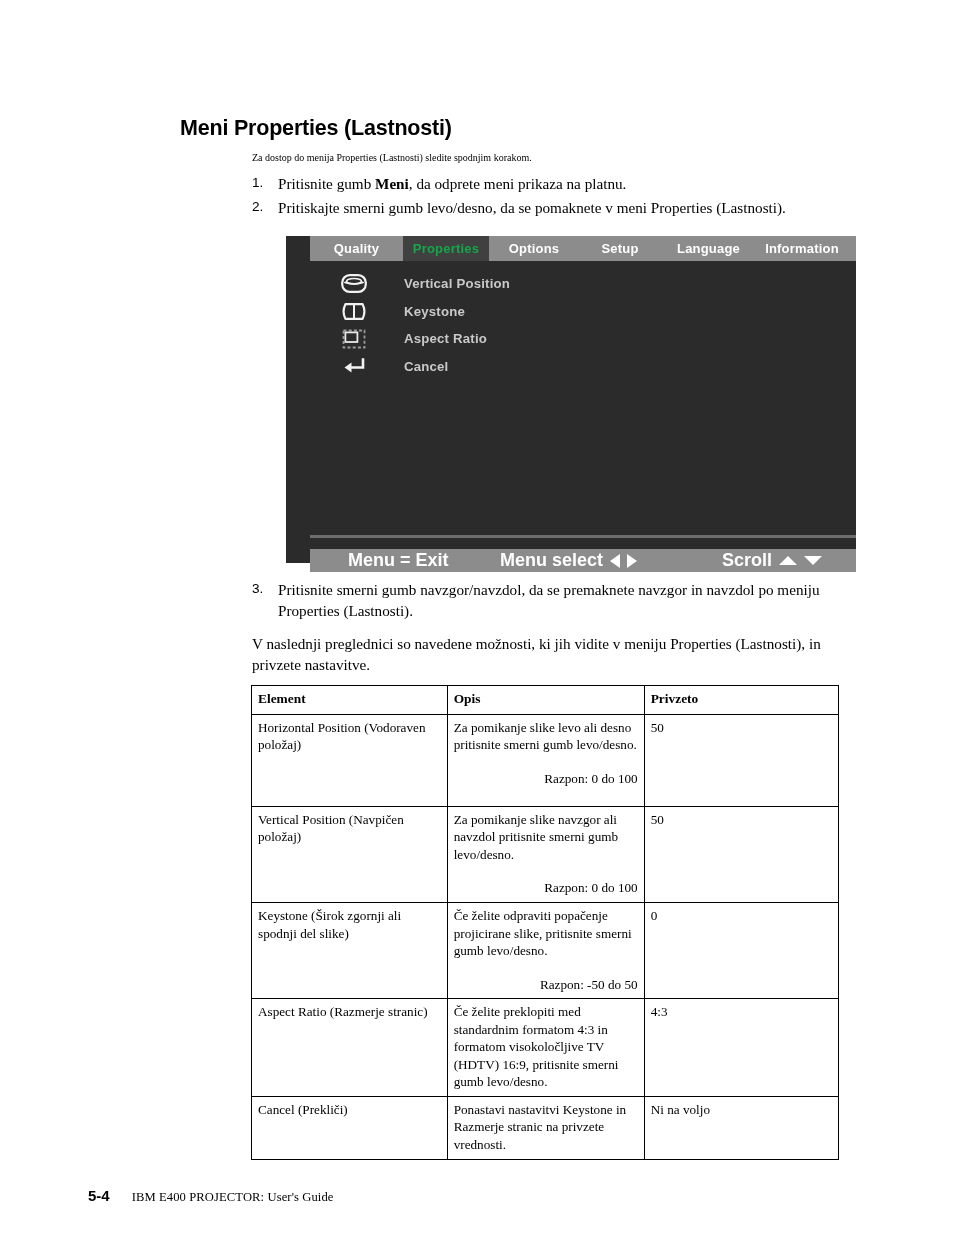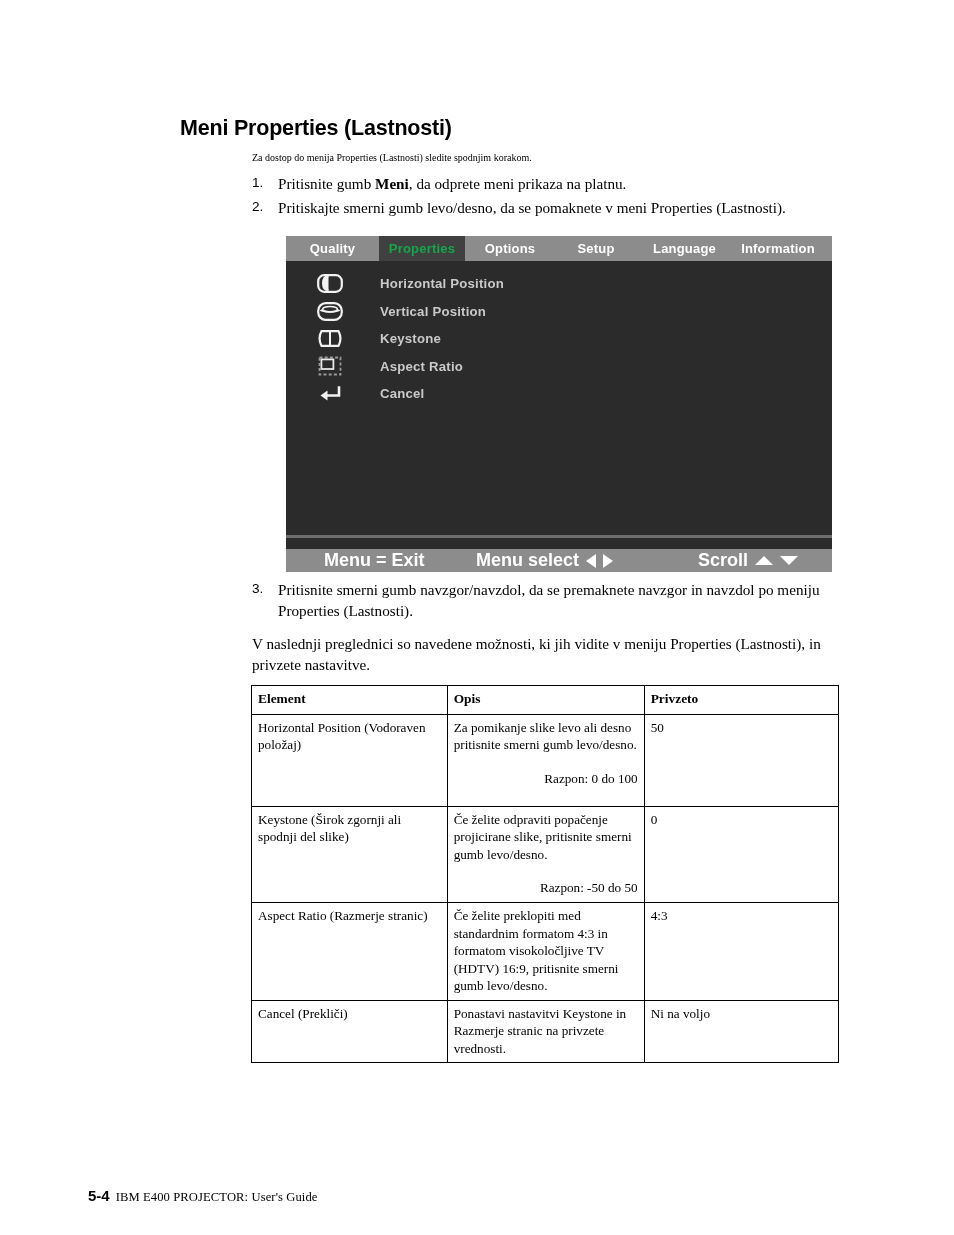--- a/index.html
+++ b/index.html
@@ -76,20 +76,21 @@
 
   
   #osd {
     position: absolute;
     left: 286px;
     top: 212px;
     width: 546px;
     height: 327px;
     background: #2b2b2b;
     font-family: "Liberation Sans", sans-serif;
+    padding-left: 24px;
   }
   #osd-tabs {
     display: flex;
     height: 25px;
     background: #8c8c8c;
     align-items: stretch;
   }
   .osd-tab {
     display: flex;
     align-items: center;
@@ -205,21 +206,21 @@
   tr.r-ar td { height: 80px; }
   tr.r-cn td { height: 48px; }
 
   
   #footer {
     position: absolute;
     left: 88px;
     top: 1163px;
     display: flex;
     align-items: baseline;
-    gap: 6px;
+    gap: 22px;
   }
   #footer-page {
     font-family: "Liberation Sans", sans-serif;
     font-weight: bold;
     font-size: 15px;
   }
   #footer-title {
     font-size: 12.6px;
     letter-spacing: 0.1px;
   }
@@ -250,30 +251,20 @@
       <div class="osd-tab t-quality">Quality</div>
       <div class="osd-tab t-properties">Properties</div>
       <div class="osd-tab t-options">Options</div>
       <div class="osd-tab t-setup">Setup</div>
       <div class="osd-tab t-language">Language</div>
       <div class="osd-tab t-information">Information</div>
     </div>
 
     <div id="osd-body">
 
-      <div class="osd-item">
-        <span class="osd-icon">
-          <svg width="26" height="19" viewBox="0 0 26 19">
-            <rect x="1.2" y="1.2" width="23.6" height="16.6" rx="6" ry="6" fill="none" stroke="#f2f2f2" stroke-width="2.2"></rect>
-            <path d="M11.5 2.2 C7.8 2.2 6 5 6 9.2 C6 13.4 7.8 16.2 11.5 16.2 Z" fill="#f2f2f2"></path>
-            <path d="M11.5 2.2 C7.8 2.2 6 5 6 9.2 C6 13.4 7.8 16.2 11.5 16.2" fill="none" stroke="#f2f2f2" stroke-width="2"></path>
-          </svg>
-        </span>
-        <span class="osd-label">Horizontal Position</span>
-      </div>
 
       <div class="osd-item">
         <span class="osd-icon">
           <svg width="26" height="19" viewBox="0 0 26 19">
             <rect x="1.2" y="1.2" width="23.6" height="16.6" rx="7.5" ry="7.5" fill="none" stroke="#f2f2f2" stroke-width="2.2"></rect>
             <path d="M2.6 8.6 C6 5.4 20 5.4 23.4 8.6 C20 11.4 6 11.4 2.6 8.6 Z" fill="#f2f2f2"></path>
             <ellipse cx="13" cy="7.2" rx="7.4" ry="2.7" fill="#2b2b2b" stroke="#f2f2f2" stroke-width="1.6"></ellipse>
           </svg>
         </span>
         <span class="osd-label">Vertical Position</span>
@@ -348,20 +339,28 @@
     </thead>
     <tbody>
       <tr class="r-hp">
         <td>Horizontal Position (Vodoraven položaj)</td>
         <td>
           <p class="cell-p">Za pomikanje slike levo ali desno pritisnite smerni gumb levo/desno.</p>
           <p class="cell-p">Razpon: 0 do 100</p>
         </td>
         <td>50</td>
       </tr>
+      <tr class="r-vp">
+        <td>Vertical Position (Navpičen položaj)</td>
+        <td>
+          <p class="cell-p">Za pomikanje slike navzgor ali navzdol pritisnite smerni gumb levo/desno.</p>
+          <p class="cell-p">Razpon: 0 do 100</p>
+        </td>
+        <td>50</td>
+      </tr>
       <tr class="r-ks">
         <td>Keystone (Širok zgornji ali spodnji del slike)</td>
         <td>
           <p class="cell-p">Če želite odpraviti popačenje projicirane slike, pritisnite smerni gumb levo/desno.</p>
           <p class="cell-p">Razpon: -50 do 50</p>
         </td>
         <td>0</td>
       </tr>
       <tr class="r-ar">
         <td>Aspect Ratio (Razmerje stranic)</td>

